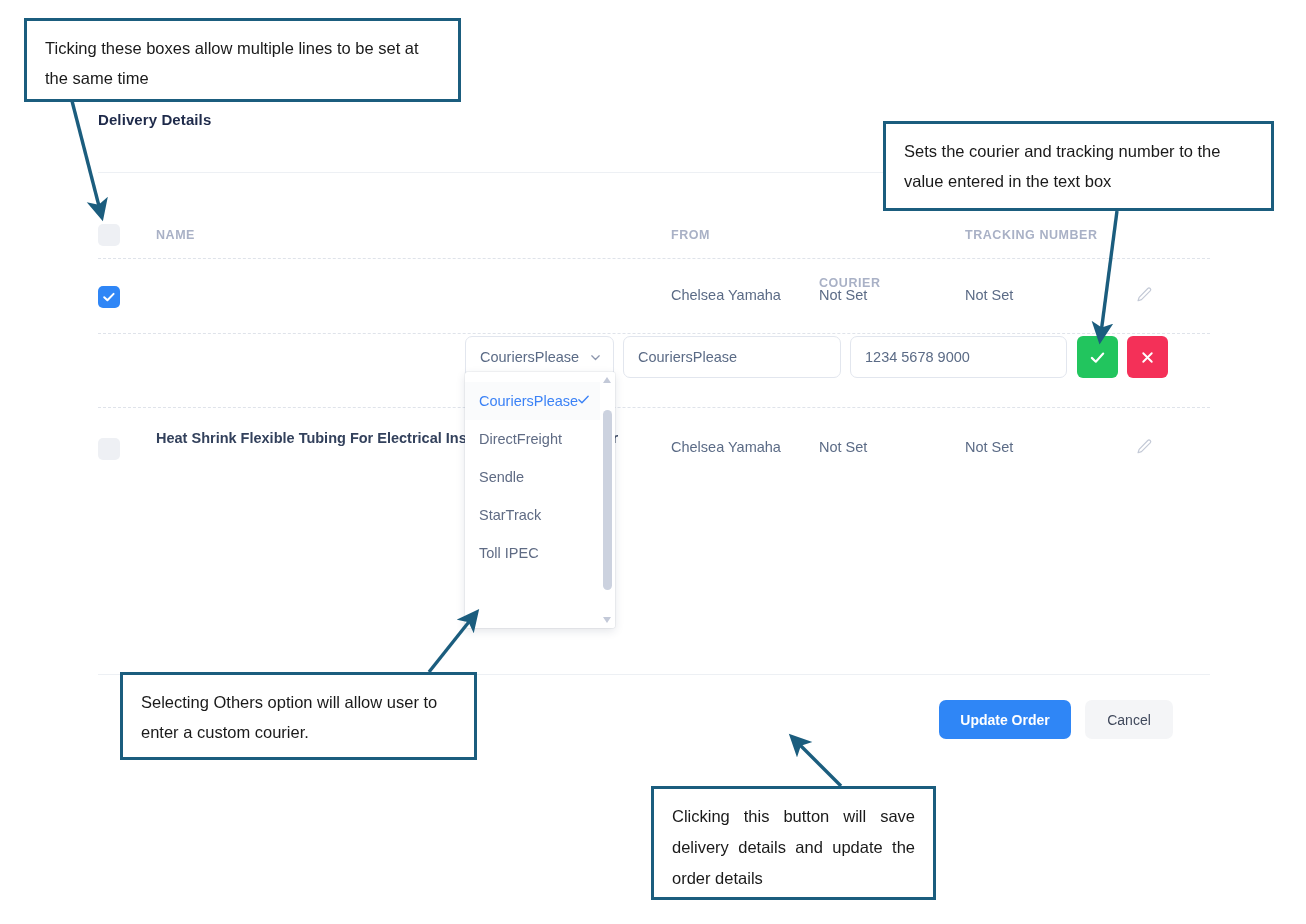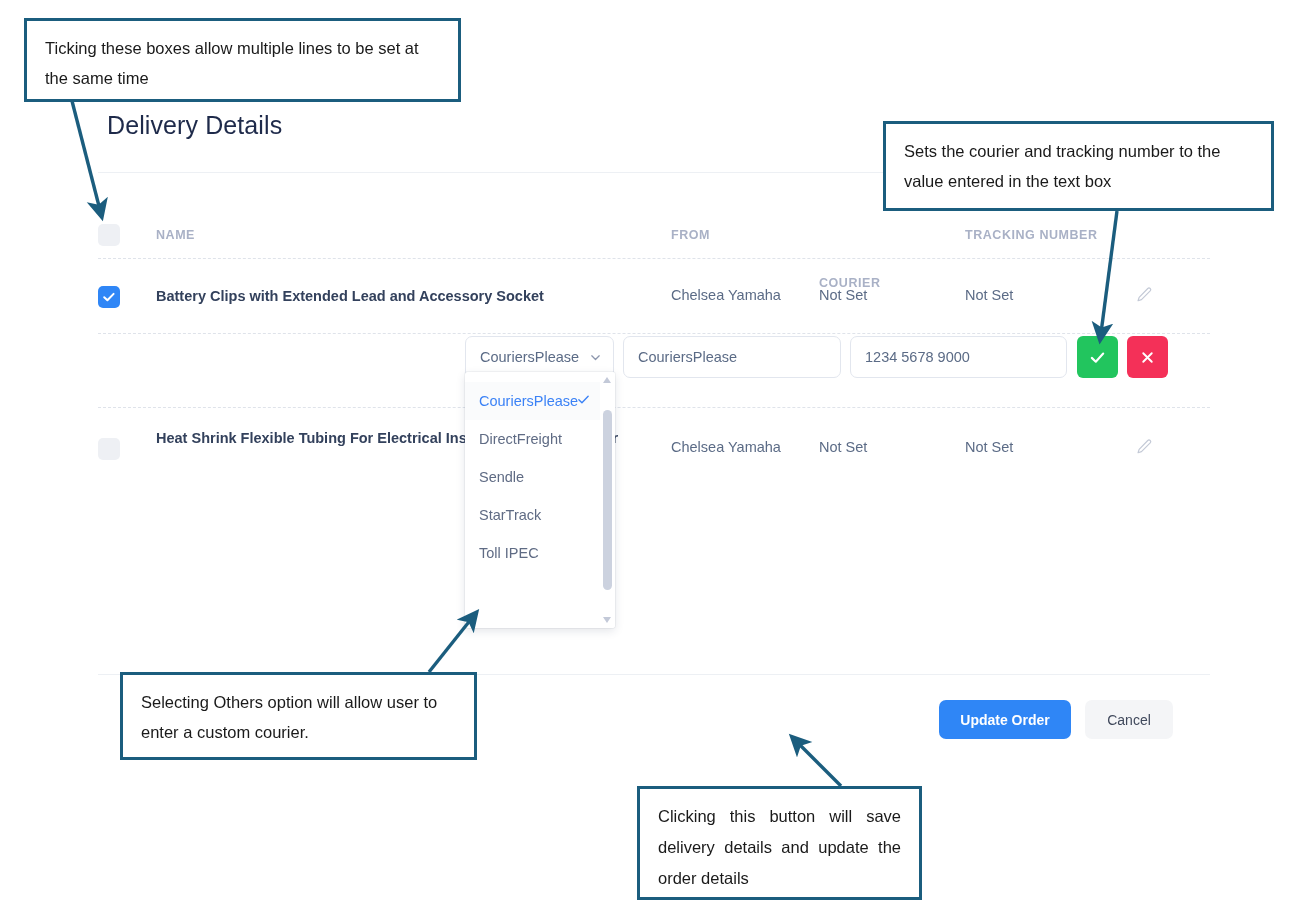--- a/index.html
+++ b/index.html
@@ -18,24 +18,24 @@
 
   
   #app-panel {
     position: absolute;
     left: 0; top: 0;
     width: 1306px; height: 924px;
   }
 
   #page-title {
     position: absolute;
-    left: 107px;
+    left: 98px;
     top: 111px;
-    font-size: 25px;
-    font-weight: normal;
+    font-size: 15px;
+    font-weight: bold;
     color: #1e2a4a;
     letter-spacing: 0.1px;
   }
 
   .rule {
     position: absolute;
     left: 98px;
     width: 1112px;
     height: 1px;
     background: #edf0f4;
@@ -276,21 +276,21 @@
     background: #ffffff;
     color: #1a1a1a;
     font-size: 16.5px;
     line-height: 30px;
     padding: 12px 18px;
     z-index: 20;
   }
   #callout-checkboxes { left: 24px;  top: 18px;  width: 437px; height: 84px; }
   #callout-setcourier { left: 883px; top: 121px; width: 391px; height: 90px; }
   #callout-others     { left: 120px; top: 672px; width: 357px; height: 88px; }
-  #callout-update     { left: 637px; top: 786px; width: 285px; height: 114px;
+  #callout-update     { left: 651px; top: 786px; width: 285px; height: 114px;
                         line-height: 31px; text-align: justify; }
 
   #annotation-arrows {
     position: absolute;
     left: 0; top: 0;
     width: 1306px; height: 924px;
     z-index: 19;
     pointer-events: none;
   }
 </style>
@@ -313,21 +313,20 @@
       <div class="th col-track">TRACKING NUMBER</div>
       <div class="dashed-sep" style="top:46px;"></div>
     </div>
 
     <div class="trow" style="height:75px;">
       <div class="cbox cbox-checked" style="top:28px;">
         <svg width="14" height="14" viewBox="0 0 14 14" aria-hidden="true">
             <path d="M2.2 7.2 L5.4 10.3 L11.6 3.9" fill="none" stroke="#ffffff" stroke-width="2" stroke-linecap="round" stroke-linejoin="round"></path>
           </svg>
       </div>
-      <div class="cell cell-name" style="top:27px;">Battery Clips with Extended Lead and Accessory Socket</div>
       <div class="cell cell-from" style="top:29px;">Chelsea Yamaha</div>
       <div class="cell cell-courier" style="top:29px;">Not Set</div>
       <div class="cell cell-track" style="top:29px;">Not Set</div>
       <div class="pencil" style="top:28px;">
         <svg width="18" height="18" viewBox="0 0 20 20" aria-hidden="true">
           <path d="M14.2 2.8a1.9 1.9 0 0 1 2.7 2.7L7.2 15.2 3.4 16.4l1.2-3.8z" fill="none" stroke="currentColor" stroke-width="1.3" stroke-linejoin="round"></path>
         </svg>
       </div>
       <div class="dashed-sep" style="top:75px;"></div>
     </div>

